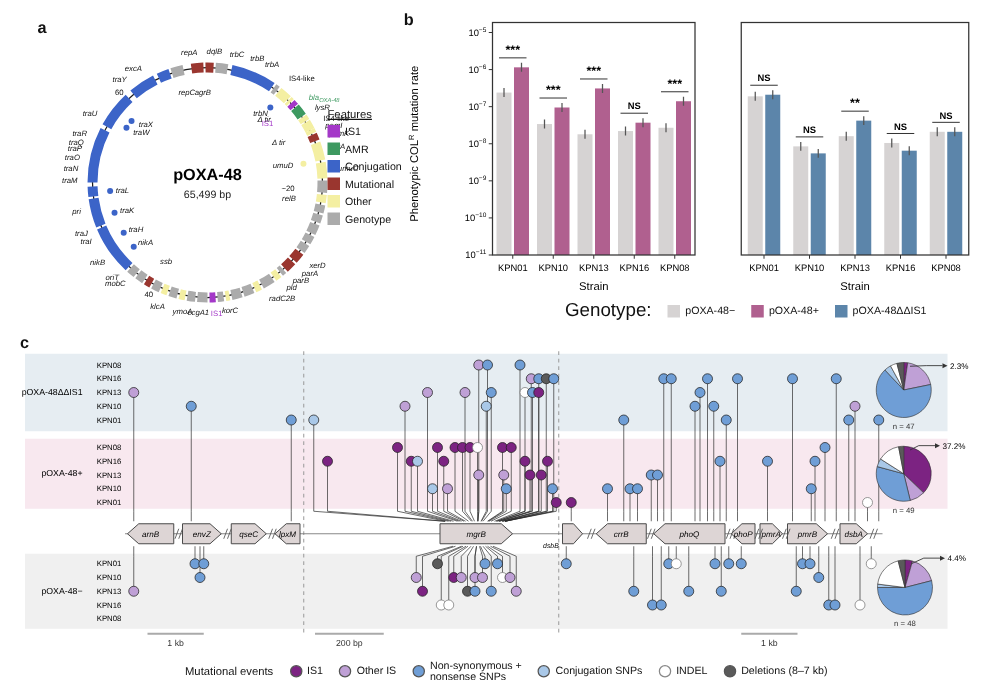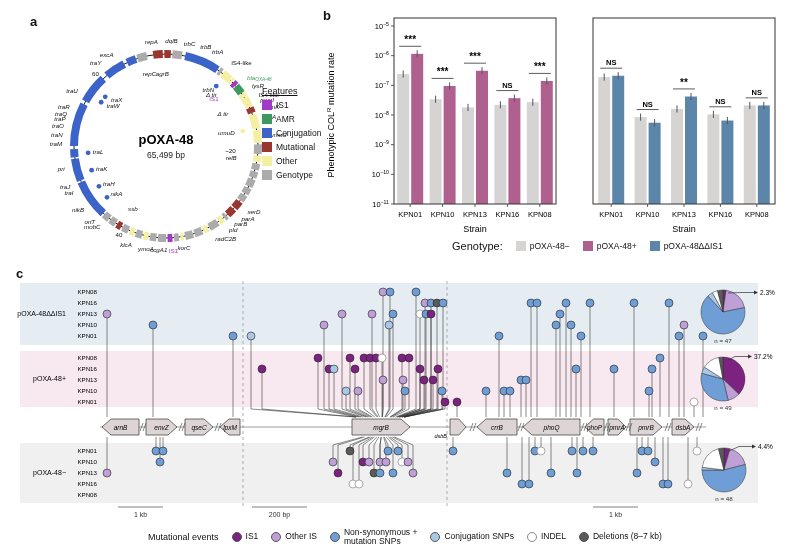--- a/index.html
+++ b/index.html
@@ -246,21 +246,21 @@
     <rect x="192.8" y="97.44082758956039" width="12" height="98.55917241043961" fill="#5c85aa"></rect>
     <line x1="198.8" y1="93.86380096378686" x2="198.8" y2="101.01785421533395" stroke="#555" stroke-width="1"></line>
     <text x="191.8" y="86.86380096378686" text-anchor="middle" font-size="7.5" font-weight="bold">NS</text>
     <line x1="180.8" y1="89.86380096378686" x2="202.8" y2="89.86380096378686" stroke="#333" stroke-width="0.8"></line>
     <line x1="191.8" y1="196" x2="191.8" y2="199" stroke="#333" stroke-width="0.8"></line>
     <text x="191.8" y="209" text-anchor="middle" font-size="7.5">KPN08</text>
     <rect x="28" y="10" width="182" height="186" fill="none" stroke="#333" stroke-width="1"></rect>
     <text x="119" y="224" text-anchor="middle" font-size="9">Strain</text>
   </svg>
 <div id="genotype-legend" class="abs" style="left:452px;top:240px;">
-  <span style="font-size:11px;">Genotype:</span>
+  <span style="font-size:15px;">Genotype:</span>
 <div class="leg-item"><span class="sq" style="background: rgb(214, 211, 211);"></span><span>pOXA-48−</span></div>
     <div class="leg-item"><span class="sq" style="background: rgb(176, 96, 143);"></span><span>pOXA-48+</span></div>
     <div class="leg-item"><span class="sq" style="background: rgb(92, 133, 170);"></span><span>pOXA-48ΔΔIS1</span></div>
   </div>
 
 <span class="abs panel-label" style="left:16px;top:266px;">c</span>
 <svg id="panelc-svg" class="abs" style="left:0px;top:266px;" width="800" height="258" viewBox="0 266 800 258">
     <rect x="20" y="283" width="738" height="62" fill="#e6edf2"></rect>
     <text x="66" y="316" text-anchor="end" font-size="7">pOXA-48ΔΔIS1</text>
     <text x="97" y="294" text-anchor="end" font-size="6.2">KPN08</text>
@@ -583,17 +583,17 @@
     <line x1="729" y1="451" x2="739" y2="446.5" stroke="#333" stroke-width="0.7"></line>
     <line x1="739" y1="446.5" x2="752" y2="446.5" stroke="#333" stroke-width="0.7"></line>
     <polygon points="752,444.5 756,446.5 752,448.5" fill="#333"></polygon>
     <text x="758" y="449" font-size="6.5">4.4%</text>
   </svg>
 <div id="mut-legend" class="abs" style="left:148px;top:528px;">
   <span style="font-size:9px;">Mutational events</span>
 <div class="leg-item"><span class="dot" style="background: rgb(124, 35, 130);"></span><span>IS1</span></div>
     <div class="leg-item"><span class="dot" style="background: rgb(191, 160, 214);"></span><span>Other IS</span></div>
     <div class="leg-item"><span class="dot" style="background: rgb(111, 158, 214);"></span><span>Non-synonymous +
-mutation SNPs</span></div>
+nonsense SNPs</span></div>
     <div class="leg-item"><span class="dot" style="background: rgb(169, 200, 232);"></span><span>Conjugation SNPs</span></div>
     <div class="leg-item"><span class="dot" style="background: rgb(255, 255, 255); border-color: rgb(136, 136, 136);"></span><span>INDEL</span></div>
     <div class="leg-item"><span class="dot" style="background: rgb(90, 90, 90);"></span><span>Deletions (8–7 kb)</span></div>
   </div>
 
 </body></html>

